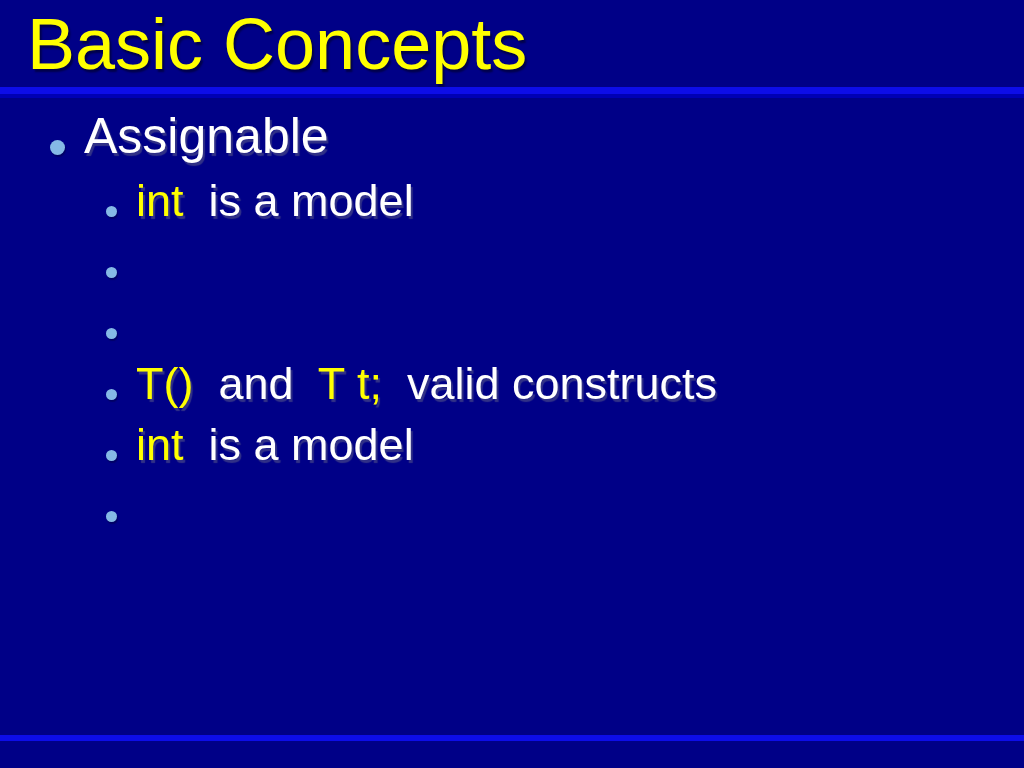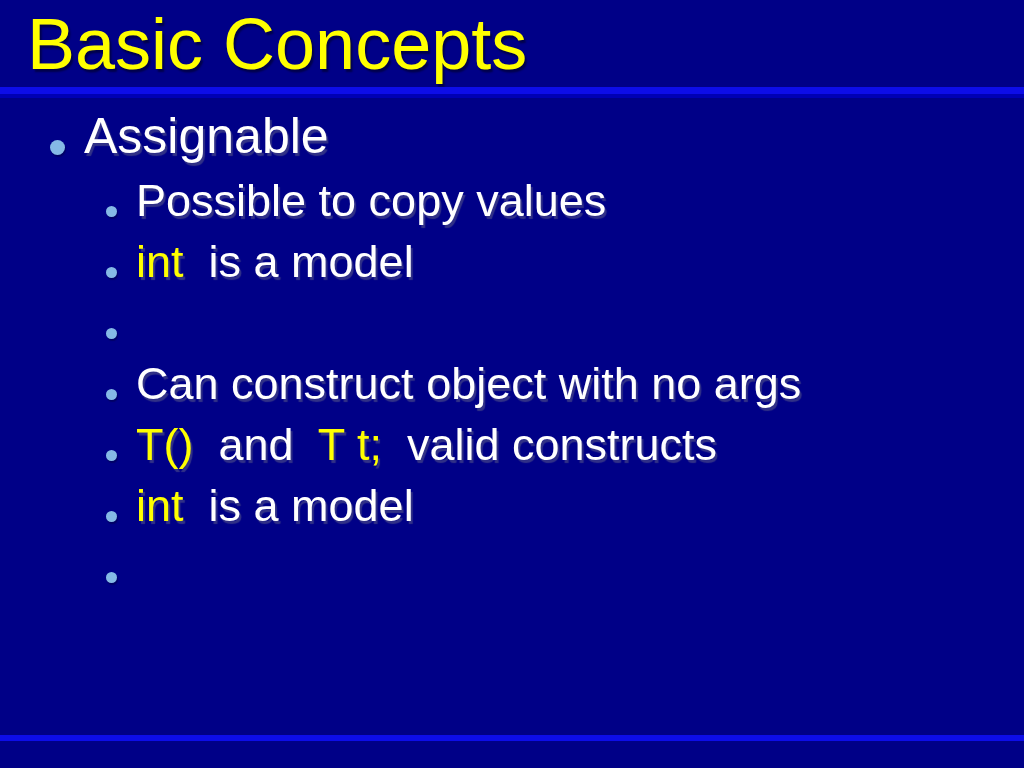--- a/index.html
+++ b/index.html
@@ -102,23 +102,22 @@
 <div class="slide">
   <h1 class="title">Basic Concepts</h1>
 
   <div class="divider">
     <div class="band-bright"></div>
     <div class="band-dark"></div>
   </div>
 
   <div class="content" id="bullet-list">
       <div class="row l1"><span class="dot"></span><span><span class="seg-primary">Assignable</span></span></div>
-      <div class="row l2"><span class="dot"></span><span><span class="seg-primary">Possible to copy values</span></span></div>
       <div class="row l2"><span class="dot"></span><span><span class="seg-code">int</span><span class="seg-primary">  is a model</span></span></div>
       <div class="row l2"><span class="dot"></span></div>
-      <div class="row l2"><span class="dot"></span><span><span class="seg-primary">Can construct object with no args</span></span></div>
+      <div class="row l2"><span class="dot"></span></div>
       <div class="row l2"><span class="dot"></span><span><span class="seg-code">T()</span><span class="seg-primary">  and  </span><span class="seg-code">T t;</span><span class="seg-primary">  valid constructs</span></span></div>
       <div class="row l2"><span class="dot"></span><span><span class="seg-code">int</span><span class="seg-primary">  is a model</span></span></div>
       <div class="row l2"><span class="dot"></span></div>
     </div>
 
   <div class="bottom-line"></div>
 </div>
 
 </body></html>

